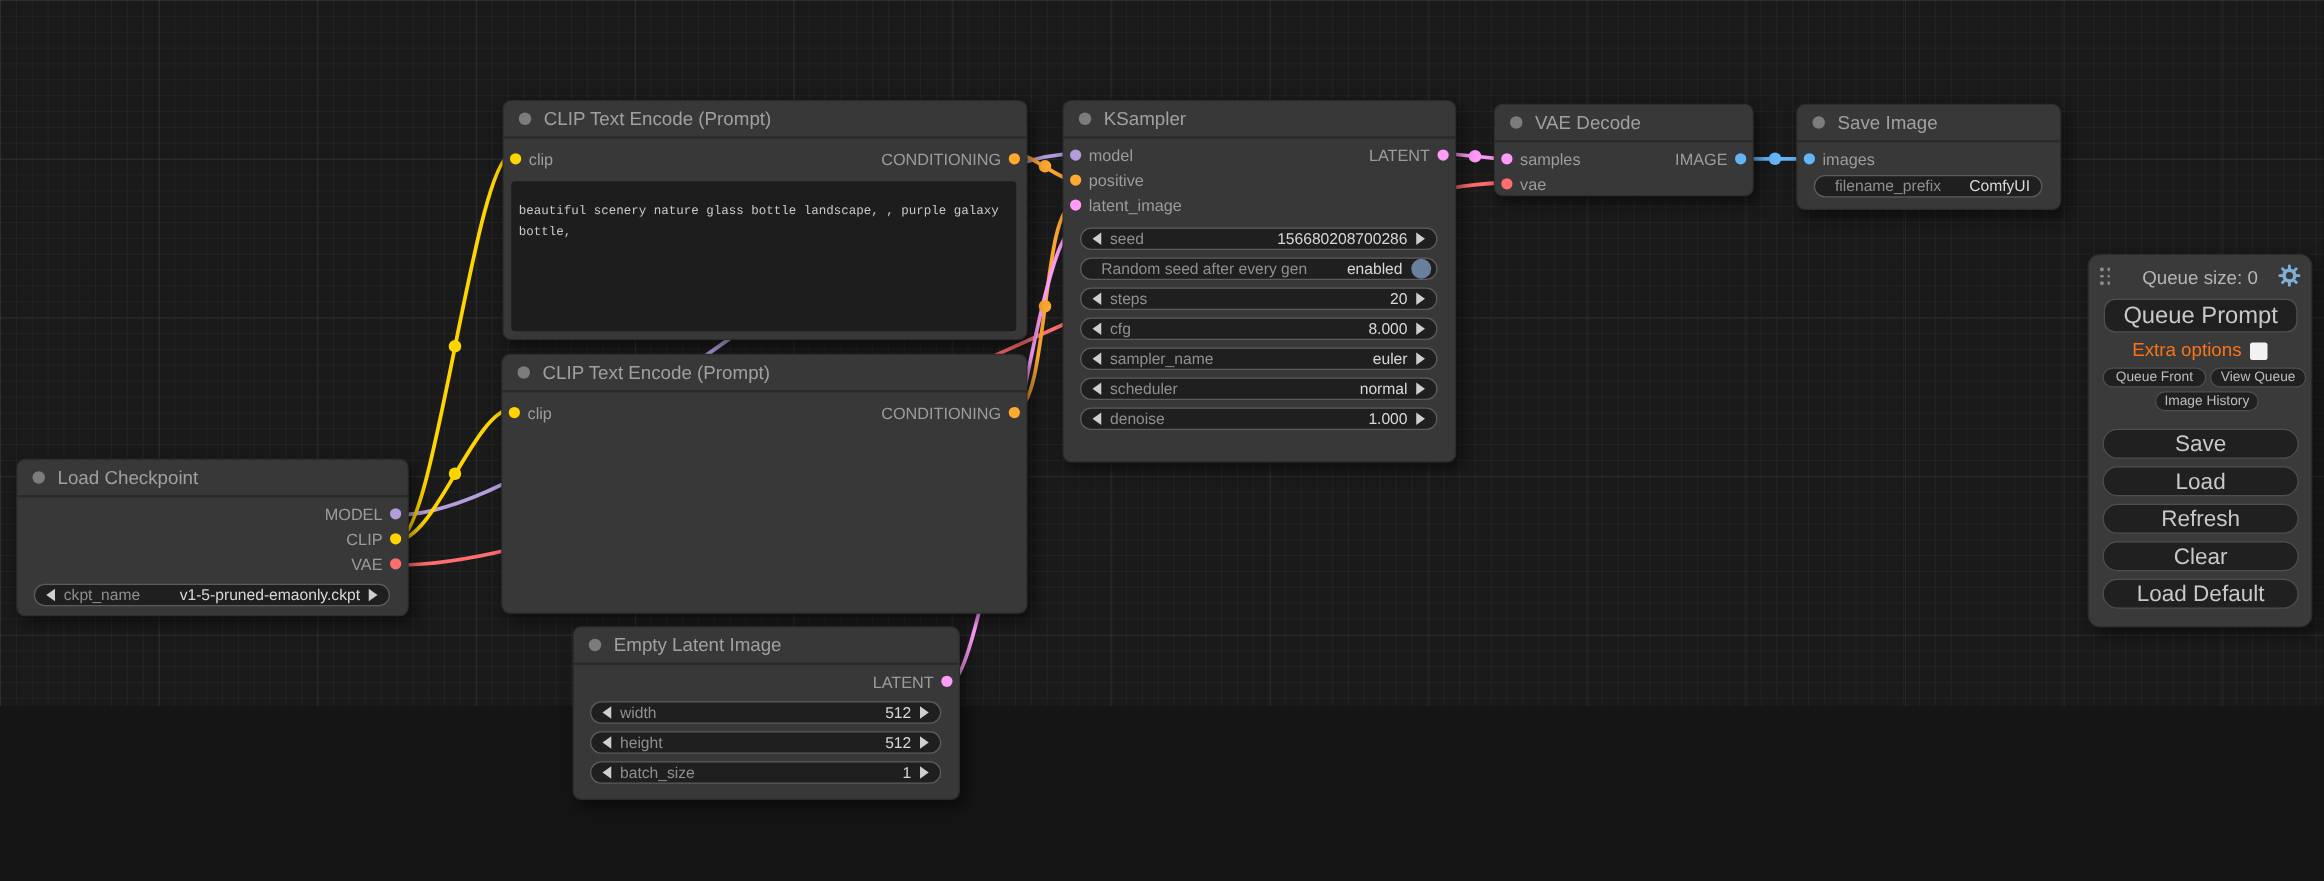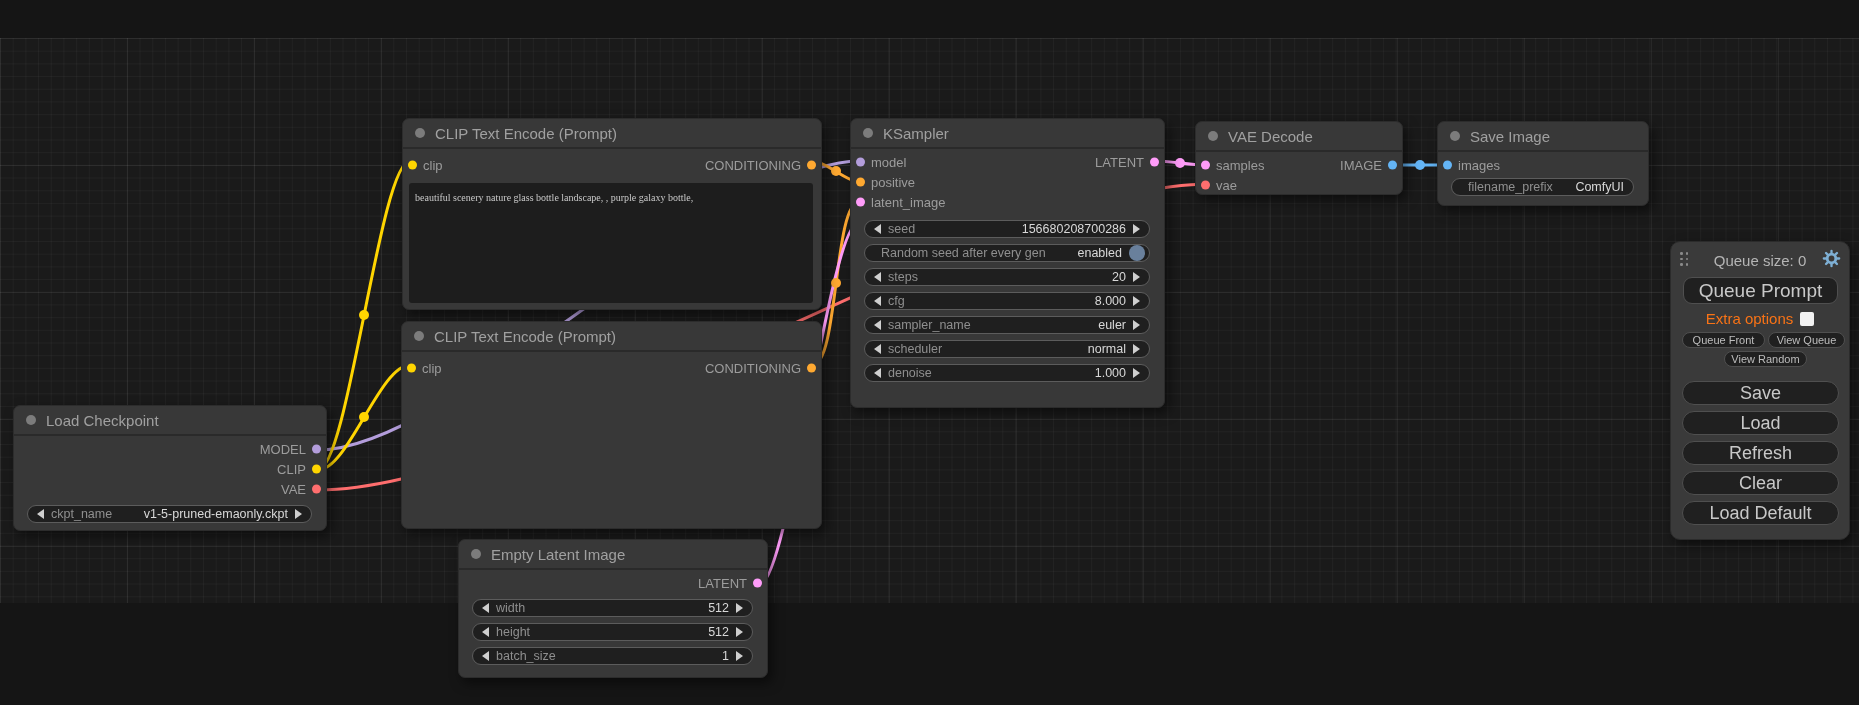--- a/index.html
+++ b/index.html
@@ -7,42 +7,41 @@
   body { font-family:"Liberation Sans", sans-serif; }
   .canvas {
     position:relative; width:1859px; height:565px;
     background-color:#1a1a1a;
     background-image:
       linear-gradient(rgba(255,255,255,0.055) 1px, transparent 1px),
       linear-gradient(90deg, rgba(255,255,255,0.055) 1px, transparent 1px),
       linear-gradient(rgba(255,255,255,0.035) 1px, transparent 1px),
       linear-gradient(90deg, rgba(255,255,255,0.035) 1px, transparent 1px);
     background-size:127px 127px, 127px 127px, 12.7px 12.7px, 12.7px 12.7px;
-    margin-top:38px;
   }
   #wires { position:absolute; left:0; top:0; z-index:1; }
   .node {
     position:absolute; z-index:2; background:#383838; border-radius:7px;
     box-shadow:4px 5px 12px rgba(0,0,0,0.5); border:1px solid #2c2c2c;
     color:#9c9c9c; font-size:13px;
   }
   .node-title { height:30px; display:flex; align-items:center; gap:10px; padding:0 12px;
     color:#a0a0a0; font-size:15px; border-bottom:2px solid rgba(0,0,0,0.25); white-space:nowrap; }
   .tdot { width:10px; height:10px; border-radius:50%; background:#7c7c7c; flex:0 0 auto; }
   .srow { height:20px; display:flex; align-items:center; position:relative; padding:0 20px; }
   .srow.first { margin-top:3px; }
   .sdot { width:9px; height:9px; border-radius:50%; position:absolute; top:50%; transform:translateY(-50%); }
   .sdot.in  { left:5px; }
   .sdot.out { right:5px; }
   .slabel-in  { color:#9c9c9c; }
   .slabel-out { color:#9c9c9c; margin-left:auto; }
   .c-model{background:#B39DDB} .c-clip{background:#FFD500} .c-vae{background:#FF6E6E}
   .c-cond{background:#FFA931} .c-latent{background:#FF9CF9} .c-image{background:#64B5F6}
-  .pbox { background:#1d1d1d; border-radius:3px; margin:5px 8px 0 6px; padding:6px 6px;
-    font-family:Liberation Serif, serif; font-size:10px; line-height:1.7;
+  .pbox { background:#1d1d1d; border-radius:3px; margin:5px 8px 0 6px; padding:16px 6px;
+    font-family:Liberation Mono, monospace; font-size:10px; line-height:1.7;
     color:#c9c9c9; white-space:pre-wrap; }
   .widget { height:18px; background:#1f1f1f; border:1px solid #5c5c5c; border-radius:9px;
     margin:6px 14px 0 13px; display:flex; align-items:center; padding:0 9px; gap:7px; }
   .wlabel { color:#8f8f8f; font-size:12.5px; white-space:nowrap; }
   .wvalue { margin-left:auto; color:#d8d8d8; font-size:12.5px; white-space:nowrap; }
   .arr { width:0; height:0; flex:0 0 auto; }
   .arr.l { border-top:5px solid transparent; border-bottom:5px solid transparent; border-right:7px solid #cfcfcf; }
   .arr.r { border-top:5px solid transparent; border-bottom:5px solid transparent; border-left:7px solid #cfcfcf; }
   .toggle { width:16px; height:16px; border-radius:50%; background:#69809C; flex:0 0 auto; margin-right:-5px; }
   .noarr { padding-left:16px; }
@@ -298,21 +297,21 @@
         </svg>
       </span>
     </div>
     <div class="qbtn qprompt">Queue Prompt</div>
     <div class="extrarow">
       <span>Extra options</span>
       <span class="cbox"></span>
     </div>
     <div class="qbtn qsmall" style="left:11px; top:90px; width:83px;">Queue Front</div>
     <div class="qbtn qsmall" style="left:97px; top:90px; width:77px;">View Queue</div>
-    <div class="qbtn qsmall" style="left:53px; top:109px; width:83px;">View Random</div>
+    <div class="qbtn qsmall" style="left:53px; top:109px; width:83px;">Image History</div>
     <div class="qbtn qbig" style="top:139px;">Save</div>
     <div class="qbtn qbig" style="top:169px;">Load</div>
     <div class="qbtn qbig" style="top:199px;">Refresh</div>
     <div class="qbtn qbig" style="top:229px;">Clear</div>
     <div class="qbtn qbig" style="top:259px;">Load Default</div>
   </div>
 
 </div>
 
 </body></html>

